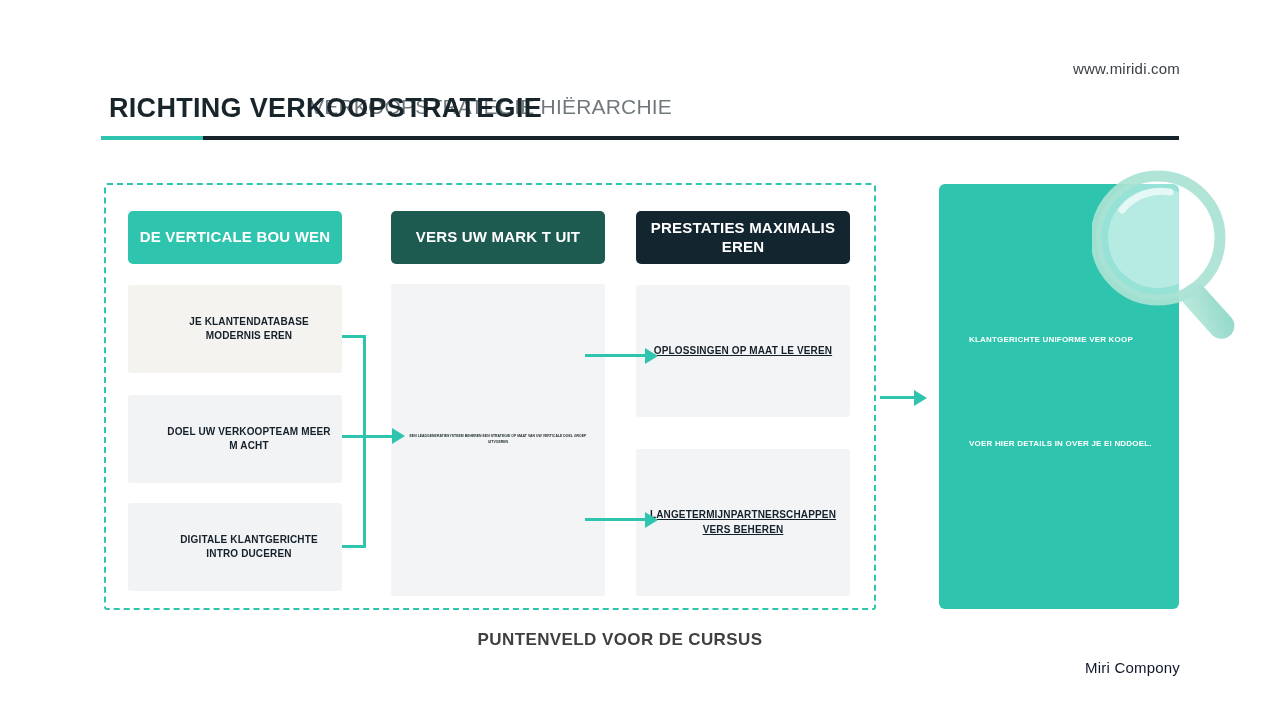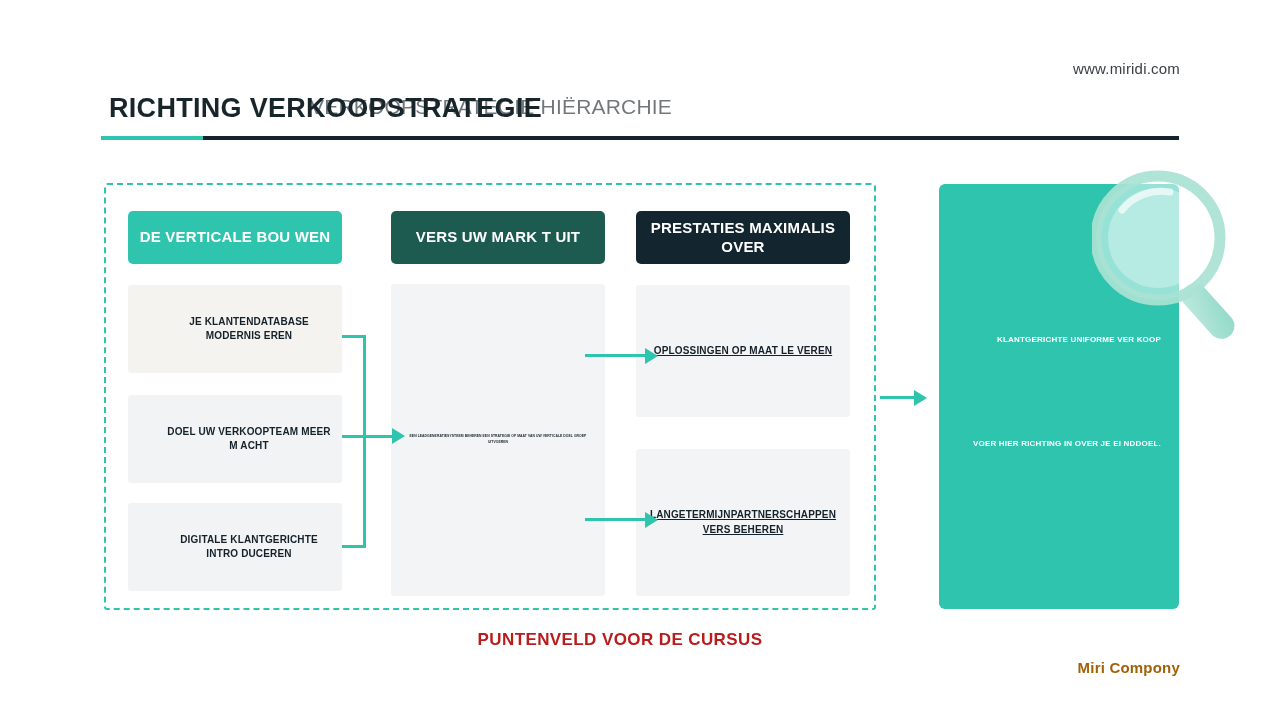--- a/index.html
+++ b/index.html
@@ -204,23 +204,23 @@
     left: 939px;
     top: 184px;
     width: 240px;
     height: 425px;
     background: #2ec4ae;
     border-radius: 6px;
     overflow: hidden;
   }
   .panel-text {
     position: absolute;
-    left: 18px;
+    left: 30px;
     width: 204px;
-    text-align: right;
+    text-align: left;
     color: #ffffff;
     font-size: 8px;
     font-weight: bold;
     line-height: 1.6;
     letter-spacing: 0.2px;
   }
   .panel-text-a { top: 150px; }
   .panel-text-b { top: 254px; }
 
   
@@ -233,32 +233,32 @@
     pointer-events: none;
   }
 
   
   .footer-caption {
     position: absolute;
     left: 0;
     top: 630px;
     width: 1240px;
     text-align: center;
-    color: #b91c1c;
+    color: #404040;
     font-size: 17px;
     font-weight: bold;
     letter-spacing: 0.4px;
   }
   .brand {
     position: absolute;
     right: 100px;
     top: 659px;
     font-size: 15px;
-    font-weight: bold;
-    color: #a16207;
+    font-weight: normal;
+    color: #0f172a;
     letter-spacing: 0.2px;
   }
 </style>
 </head>
 <body>
 
 <div class="slide">
 
   <div class="site-url">www.miridi.com</div>
 
@@ -280,42 +280,42 @@
   </div>
 
   <div class="col col-2">
     <div class="col-head head-green">VERS UW MARK T UIT</div>
     <div class="c2-card">
       <div class="c2-text">EEN LEADGENERATIESYSTEEM BEHEREN EEN STRATEGIE OP MAAT VAN UW VERTICALE DOEL GROEP UITVOEREN</div>
     </div>
   </div>
 
   <div class="col col-3">
-    <div class="col-head head-dark">PRESTATIES MAXIMALIS OVER</div>
+    <div class="col-head head-dark">PRESTATIES MAXIMALIS EREN</div>
     <div class="card c3-card c3-a">OPLOSSINGEN OP MAAT LE VEREN</div>
     <div class="card c3-card c3-b">LANGETERMIJNPARTNERSCHAPPEN VERS BEHEREN</div>
   </div>
 
   <div class="conn conn-h-top"></div>
   <div class="conn conn-v"></div>
   <div class="conn conn-h-bot"></div>
   <div class="conn conn-h-mid"></div>
   <div class="arrow-mid"></div>
 
   <div class="arrow-line a2-top"></div>
   <div class="arrowhead ah-top"></div>
   <div class="arrow-line a2-bot"></div>
   <div class="arrowhead ah-bot"></div>
 
   <div class="arrow-line a3-line"></div>
   <div class="arrowhead ah-right"></div>
 
   <div class="teal-panel">
     <div class="panel-text panel-text-a">KLANTGERICHTE UNIFORME VER KOOP</div>
-    <div class="panel-text panel-text-b">VOER HIER RICHTING IN OVER JE EI NDDOEL.</div>
+    <div class="panel-text panel-text-b">VOER HIER DETAILS IN OVER JE EI NDDOEL.</div>
   </div>
 
   <svg class="magnifier" viewBox="0 0 170 190">
     <defs>
       <linearGradient id="mgHandle" x1="0" y1="0" x2="1" y2="1">
         <stop offset="0%" stop-color="#bfeade"></stop>
         <stop offset="100%" stop-color="#8fd8c8"></stop>
       </linearGradient>
     </defs>
     <rect x="103" y="108" width="26" height="66" rx="13" transform="rotate(-42 116 141)" fill="url(#mgHandle)"></rect>

